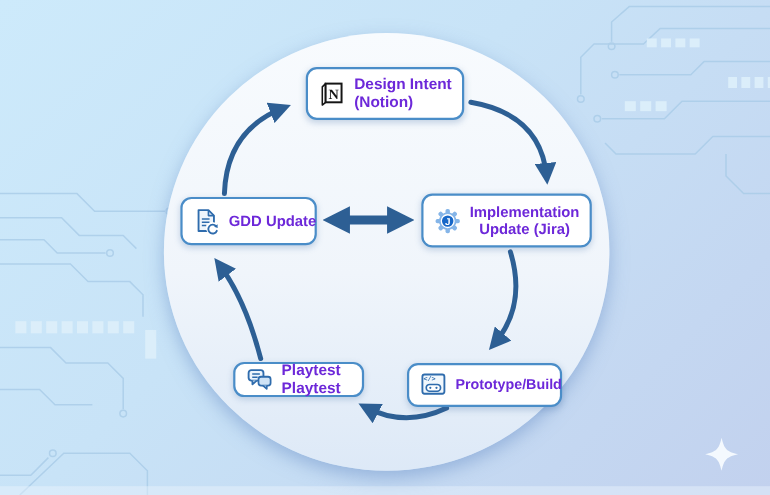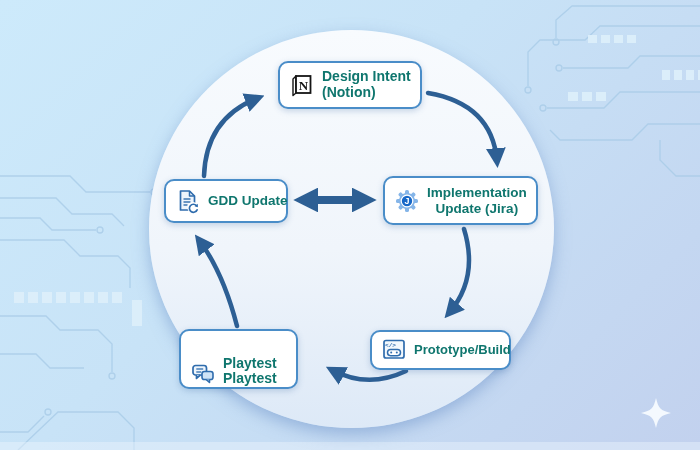--- a/index.html
+++ b/index.html
@@ -19,29 +19,29 @@
   .surface-line{position:absolute;left:0;top:442px;width:700px;height:8px;
     background:rgba(235,244,253,.45);}
   
   .node{
     position:absolute;box-sizing:border-box;display:flex;align-items:center;gap:7px;
     background:#ffffff;border:2px solid #4a8dc8;border-radius:10px;padding:0 9px;
     box-shadow:0 2px 6px rgba(70,110,165,.28);
   }
   .node .icon{flex:0 0 26px;width:26px;height:26px;display:block;}
   .node .label{display:flex;flex-direction:column;justify-content:center;
-    font-size:14px;font-weight:700;color:#0f766e;line-height:1.12;white-space:nowrap;}
+    font-size:14px;font-weight:700;color:#6d28d9;line-height:1.12;white-space:nowrap;}
   .node .label span{display:block;}
   .node .label span:empty{display:none;}
   #node-design-intent{left:278px;top:61px;width:144px;height:48px;}
   #node-implementation-tasks{left:383px;top:176px;width:155px;height:49px;font-size:13.5px;}
   #node-implementation-tasks .label{font-size:13.5px;text-align:center;}
   #node-gdd-update{left:164px;top:179px;width:124px;height:44px;}
   #node-gdd-update .label{font-size:13.5px;align-items:flex-end;}
-  #node-playtest-feedback{left:179px;top:329px;width:119px;height:60px;align-items:flex-end;}
+  #node-playtest-feedback{left:212px;top:329px;width:119px;height:32px;}
   #node-prototype-build{left:370px;top:330px;width:141px;height:40px;}
   #node-prototype-build .label{font-size:13px;}
   svg{display:block;}
 </style>
 </head>
 <body>
 
 <svg class="layer" viewBox="0 0 700 450">
   <g fill="none" stroke="#a9cce8" stroke-width="1.4" opacity="0.8">
     <polyline points="700,6 572,6 556,20 556,38"></polyline>

